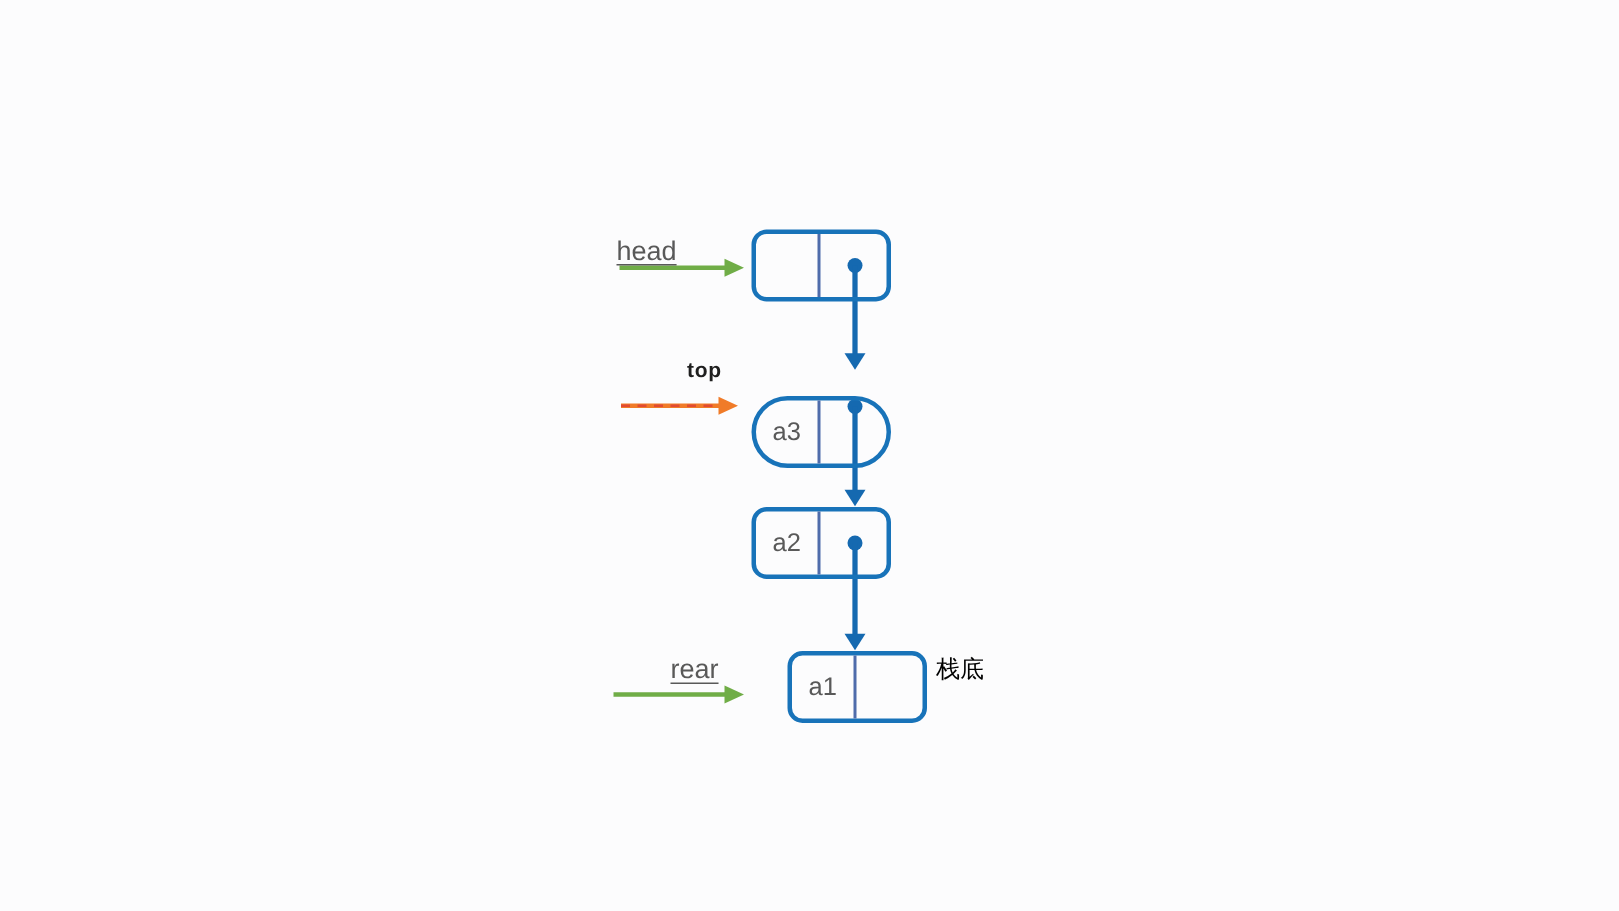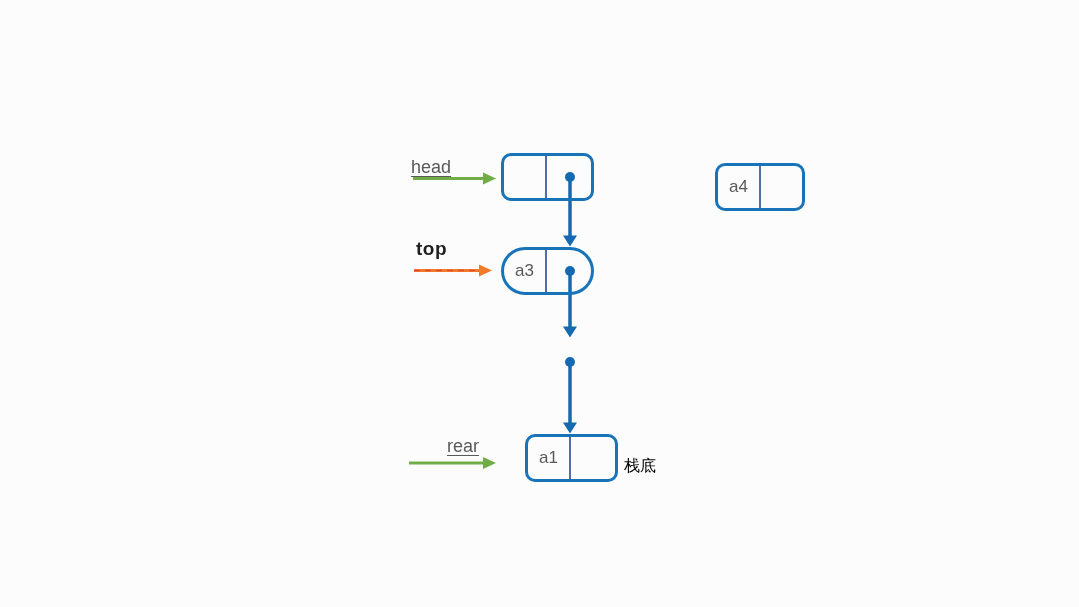--- a/index.html
+++ b/index.html
@@ -47,24 +47,25 @@
   .ptr-label {
     position: absolute;
     font-size: 18px;
     color: var(--label-gray, #595959);
     text-decoration: underline;
     text-decoration-thickness: 1px;
     text-underline-offset: 3px;
   }
   .ptr-label.bold {
     font-weight: bold;
-    font-size: 19px;
+    font-size: 14px;
     color: var(--label-dark, #1f1f1f);
     text-decoration: none;
     letter-spacing: 0.5px;
+    margin-left: 42px;
   }
   .cn-label {
     position: absolute;
     font-size: 16px;
     color: #000000;
   }
   
   .green-line  { stroke: var(--green-arrow, #70ad47); stroke-width: 3; }
   .green-head  { fill:   var(--green-arrow, #70ad47); }
   .orange-line { stroke: var(--top-arrow, #f07b28); stroke-width: 3; }
@@ -112,36 +113,36 @@
     <g>
       <circle class="link-dot" cx="570" cy="362" r="5"></circle>
       <line class="link-line" x1="570" y1="362" x2="570" y2="424"></line>
       <polygon class="link-head" points="570,433.5 563,422.5 577,422.5"></polygon>
     </g>
   </svg>
 
   <span class="ptr-label" style="left:411px; top:157px;">head</span>
   <span class="ptr-label bold" style="left:416px; top:238px;">top</span>
   <span class="ptr-label" style="left:407px; top:436px;margin-left:40px;">rear</span>
-  <span class="cn-label" style="left:624px; top:456px;">栈底</span>
+  <span class="cn-label" style="left:624px; top:436px;">栈底</span>
 
   <div class="node" style="left:501px; top:153px;">
     <div class="divider"></div>
     <div class="value"></div>
   </div>
 
-  <div class="node" style="left:501px; top:247px;border-radius:24px;">
+  <div class="node" style="left:501px; top:264px;border-radius:24px;">
     <div class="divider"></div>
     <div class="value">a3</div>
   </div>
 
+  <div class="node" style="left:501px; top:338px;">
+    <div class="divider"></div>
+    <div class="value">a2</div>
+  </div>
 
   <div class="node" style="left:525px; top:434px;">
     <div class="divider"></div>
     <div class="value">a1</div>
   </div>
 
-  <div class="node" style="left:715px; top:163px; width:90px;">
-    <div class="divider"></div>
-    <div class="value">a4</div>
-  </div>
 
 </div>
 
 </body></html>

